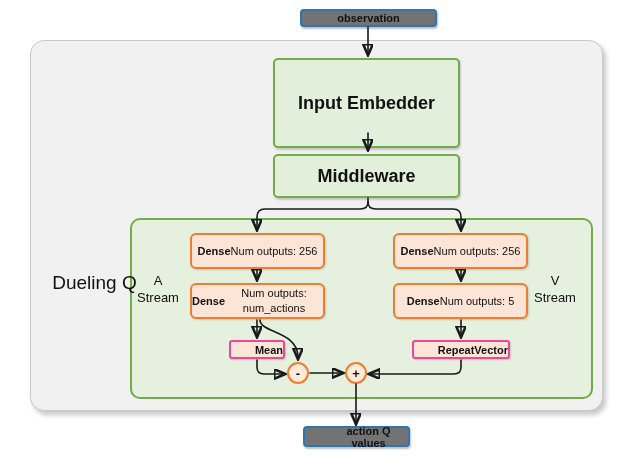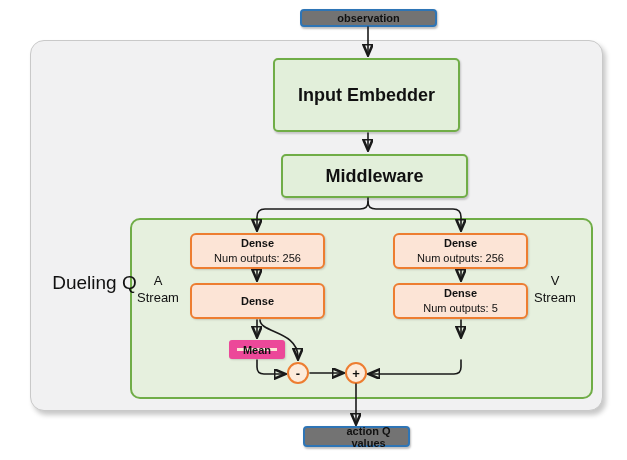--- a/index.html
+++ b/index.html
@@ -27,38 +27,39 @@
     align-items:center;
   }
   .obs  { left:300px; top:9px;   width:137px; height:18px; }
   .actq { left:303px; top:426px; width:107px; height:21px;padding-left:24px; }
 
   .block-box {
     background:#e2efda; border:2px solid #70ad47; border-radius:5px;
     font-weight:bold; font-size:18px;
     box-shadow:1px 1.5px 2px rgba(0,0,0,0.18);
   }
-  .embedder   { left:273px; top:58px;  width:187px; height:74px; }
-  .middleware { left:273px; top:154px; width:187px; height:44px;margin-left:8px; }
+  .embedder   { left:273px; top:58px;  width:187px; height:90px; }
+  .middleware { left:273px; top:154px; width:187px; height:44px; }
 
   .layer-box {
     background:#fce4d6; border:2px solid #ed7d31; border-radius:6px;
-    flex-direction:column; font-size:11px; line-height:1.35;
+    flex-direction:row; font-size:11px; line-height:1.35;
     box-shadow:1px 1px 2px rgba(0,0,0,0.15);
   }
   .layer-box .ttl { font-weight:bold; }
   .a-dense1 { left:190px; top:233px; width:135px; height:36px; }
   .a-dense2 { left:190px; top:283px; width:135px; height:36px; }
   .v-dense1 { left:393px; top:233px; width:135px; height:36px; }
   .v-dense2 { left:393px; top:283px; width:135px; height:36px; }
 
   .op-box {
-    background:#fce4d6; border:8px solid #ec4899; border-radius:3px;
+    background:#fce4d6; border:2px solid #ec4899; border-radius:3px;
     font-weight:bold; font-size:11px;
     box-shadow:1px 1px 2px rgba(0,0,0,0.15);
+    justify-content:flex-end;
   }
   .mean { left:229px; top:340px; width:56px; height:19px; }
   .repv { left:412px; top:340px; width:98px; height:19px; }
 
   .op-circle {
     width:22px; height:22px; border-radius:50%;
     background:#fcebdb; border:2px solid #ed7d31;
     font-weight:bold; font-size:13px; line-height:1;
   }
   .minus { left:287px; top:362px; }
@@ -105,32 +106,36 @@
   <div class="abs flexc block-box middleware">
     <span>Middleware</span>
   </div>
 
   <div class="abs flexc layer-box a-dense1">
     <div class="ttl">Dense</div>
     <div>Num outputs: 256</div>
   </div>
   <div class="abs flexc layer-box a-dense2">
     <div class="ttl">Dense</div>
+    <div>Num outputs: num_actions</div>
   </div>
   <div class="abs flexc layer-box v-dense1">
     <div class="ttl">Dense</div>
     <div>Num outputs: 256</div>
   </div>
   <div class="abs flexc layer-box v-dense2">
     <div class="ttl">Dense</div>
     <div>Num outputs: 5</div>
   </div>
 
   <div class="abs flexc op-box mean">
     <span>Mean</span>
+  </div>
+  <div class="abs flexc op-box repv">
+    <span>RepeatVector</span>
   </div>
   <div class="abs flexc op-circle minus">
     <span>-</span>
   </div>
   <div class="abs flexc op-circle plus">
     <span>+</span>
   </div>
 
   <svg class="wires" viewBox="0 0 627 460">
     <defs>

